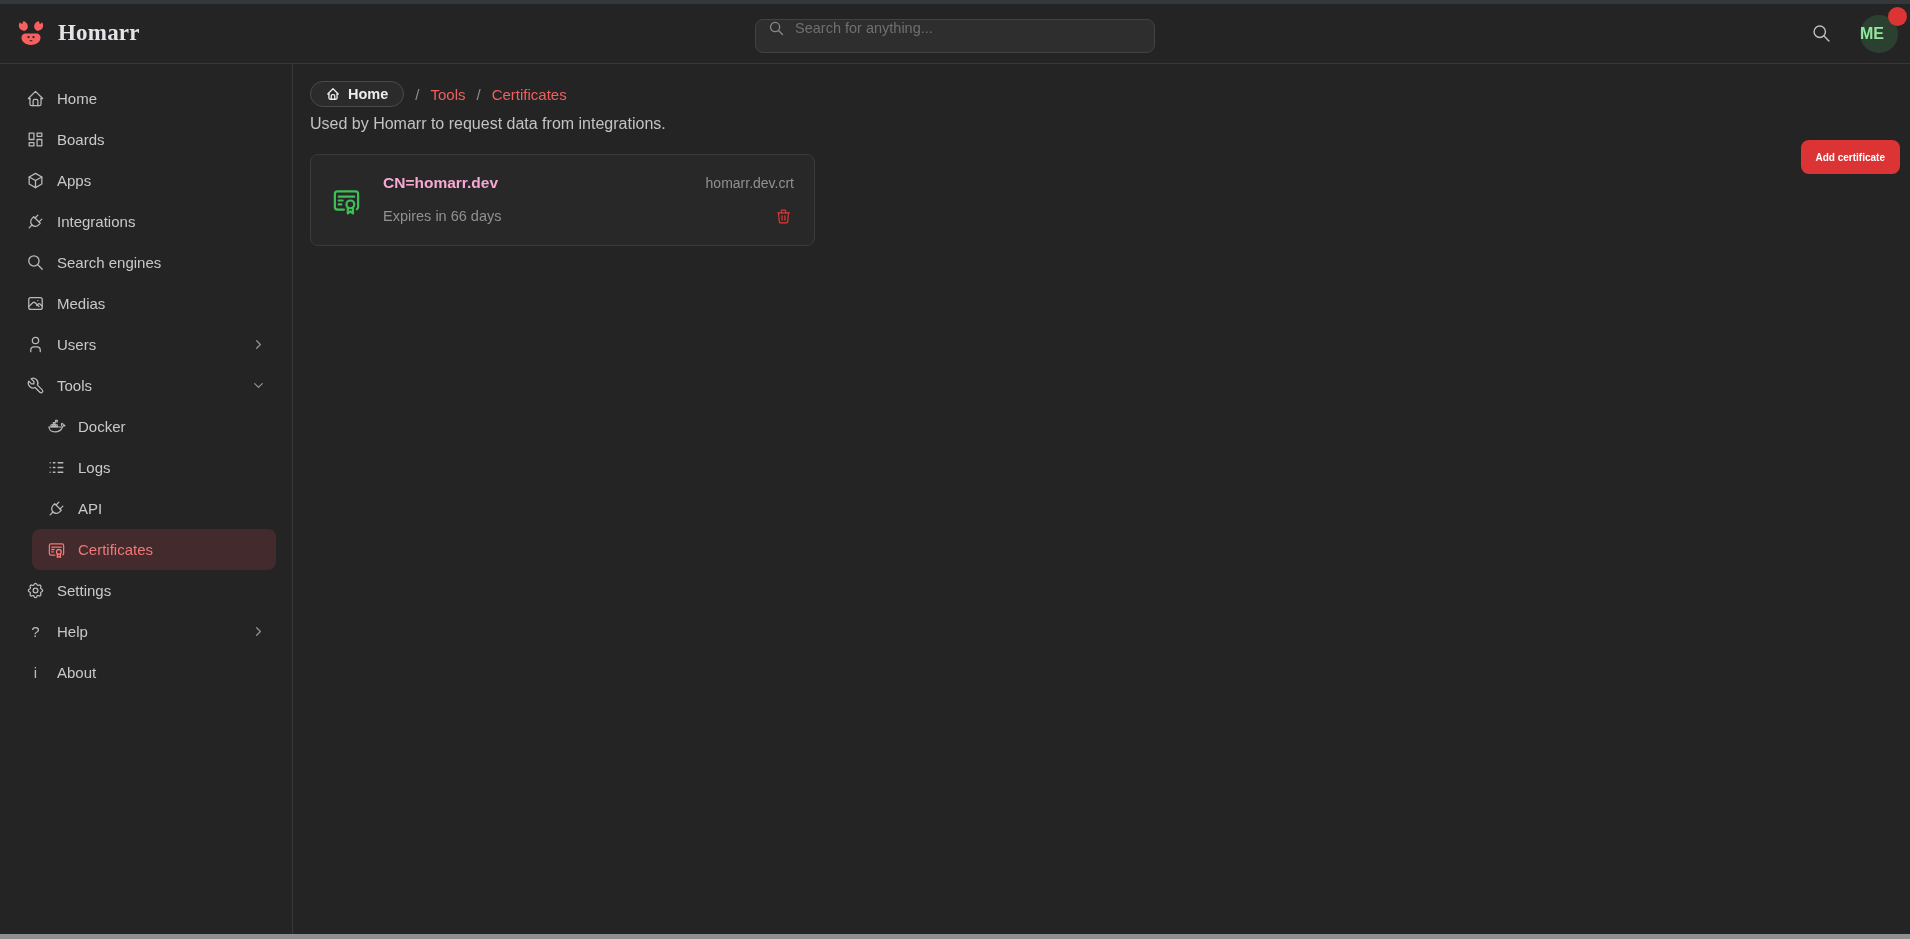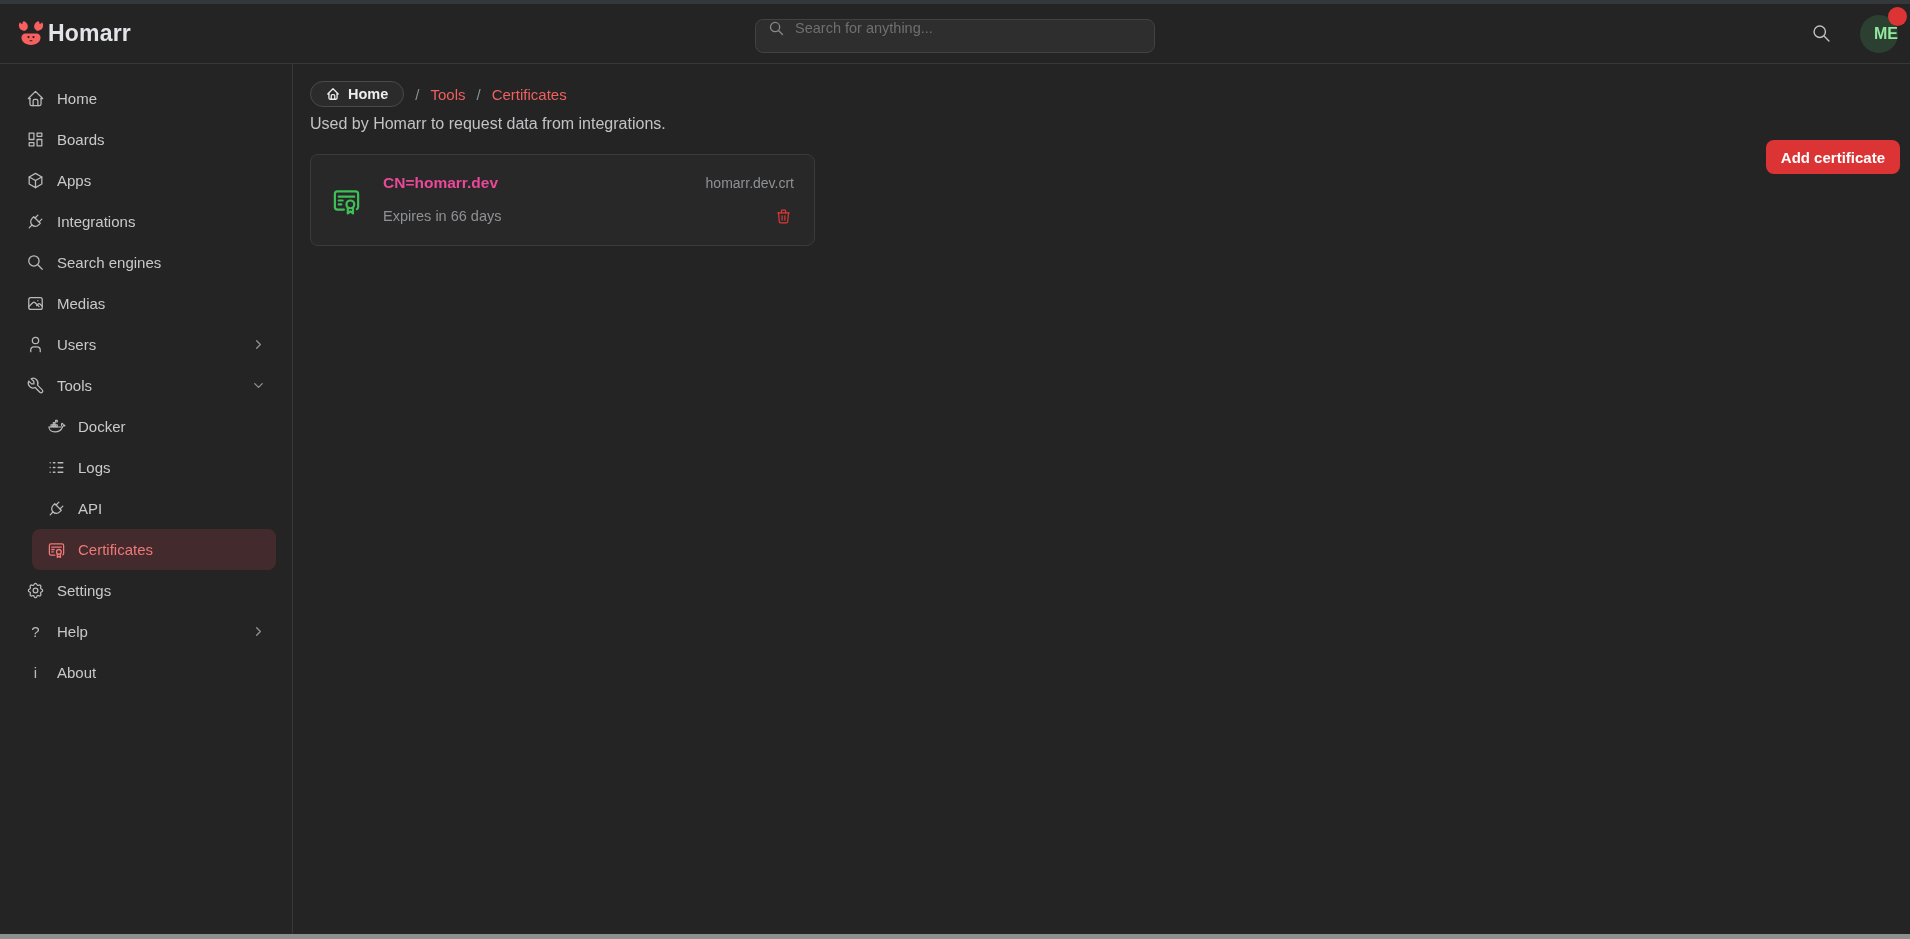--- a/index.html
+++ b/index.html
@@ -17,21 +17,21 @@
   .top-strip { position:absolute; top:0; left:0; right:0; height:4px; background:#35383b; z-index:5; }
 
   
   .app-header {
     position:absolute; top:0; left:0; right:0; height:64px;
     display:flex; align-items:center;
     padding:4px 12px 0 16px;
     border-bottom:1px solid #383838;
     background:#242424; z-index:4;
   }
-  .logo-group { display:flex; gap:2px; }
+  .logo-group { display:flex; gap:12px;font-family:Liberation Serif, serif; }
   .logo-mark svg { width:30px; height:27px; }
   .app-name { font-size:23px; font-weight:800; color:#e2e4e7; letter-spacing:.2px; }
 
   .search-box {
     position:absolute; left:50%; top:19px; transform:translateX(-50%);
     width:400px; height:34px;
     background:#2e2e2e; border:1px solid #424242; border-radius:8px;
     display:flex; align-items:flex-start; gap:10px; padding:0 12px;
   }
   .search-box svg { width:17px; height:17px; color:#8a8a8a; flex-shrink:0; }
@@ -41,21 +41,21 @@
     font-family:"Liberation Sans","DejaVu Sans",sans-serif;
   }
   .search-box input::placeholder { color:#6f6f6f; }
 
   .header-right { margin-left:auto; display:flex; align-items:center; gap:24px; }
   .header-search-btn { background:none; border:none; cursor:pointer; color:#c1c2c5; padding:4px; }
   .header-search-btn svg { width:21px; height:21px; }
   .avatar {
     width:38px; height:38px; border-radius:50%;
     background:#2c4031; color:#92e89e;
-    display:flex; align-items:center; justify-content:flex-end;
+    display:flex; align-items:center; justify-content:flex-start;
     font-weight:700; font-size:16px; position:relative; cursor:pointer;
   }
   .notif-dot {
     position:absolute; top:-8px; right:-9px;
     width:19px; height:19px; border-radius:50%;
     background:#dc3434;
   }
 
   
   .sidebar {
@@ -91,34 +91,34 @@
   .bc-sep { color:#8d8f92; font-size:15px; }
   .bc-link { color:#f25f5f; font-size:15px; text-decoration:none; cursor:pointer; }
 
   .page-title { margin-top:13px; font-size:31px; font-weight:800; color:#d6d8da; }
   .page-subtitle { margin-top:8px; font-size:16px; color:#c2c3c5; }
 
   .add-btn {
     position:absolute; top:76px; right:10px;
     height:34px; padding:0 15px;
     background:#dc3434; border:none; border-radius:8px;
-    color:#ffffff; font-weight:700; font-size:15px; cursor:pointer;
+    color:#ffffff; font-weight:700; font-size:10px; cursor:pointer;
     font-family:"Liberation Sans","DejaVu Sans",sans-serif;
   }
 
   .cert-card {
     margin-top:21px; width:505px; height:92px;
     background:#282828; border:1px solid #3b3b3b; border-radius:8px;
     padding:16px 20px; display:flex; align-items:center; gap:21px;
   }
   .cert-card .cert-icon { color:#3fbf57; }
   .cert-card .cert-icon svg { width:31px; height:31px; }
   .cert-body { flex:1; display:flex; flex-direction:column; gap:14px; }
   .cert-row { display:flex; justify-content:space-between; align-items:center; }
-  .cert-cn { font-weight:700; font-size:15.5px; color:#ec4899; }
+  .cert-cn { font-weight:700; font-size:15.5px; color:#f9a8d4; }
   .cert-file { font-size:14px; color:#8f9194; }
   .cert-expires { font-size:14.5px; color:#8f9194; }
   .trash-btn { background:none; border:none; cursor:pointer; color:#dd3838; padding:2px; }
   .trash-btn svg { width:17px; height:17px; }
 
   
   .bottom-scrollbar { position:absolute; left:0; right:0; bottom:0; height:5px; background:#8f8f8f; z-index:6; }
 </style>
 </head>
 <body>

